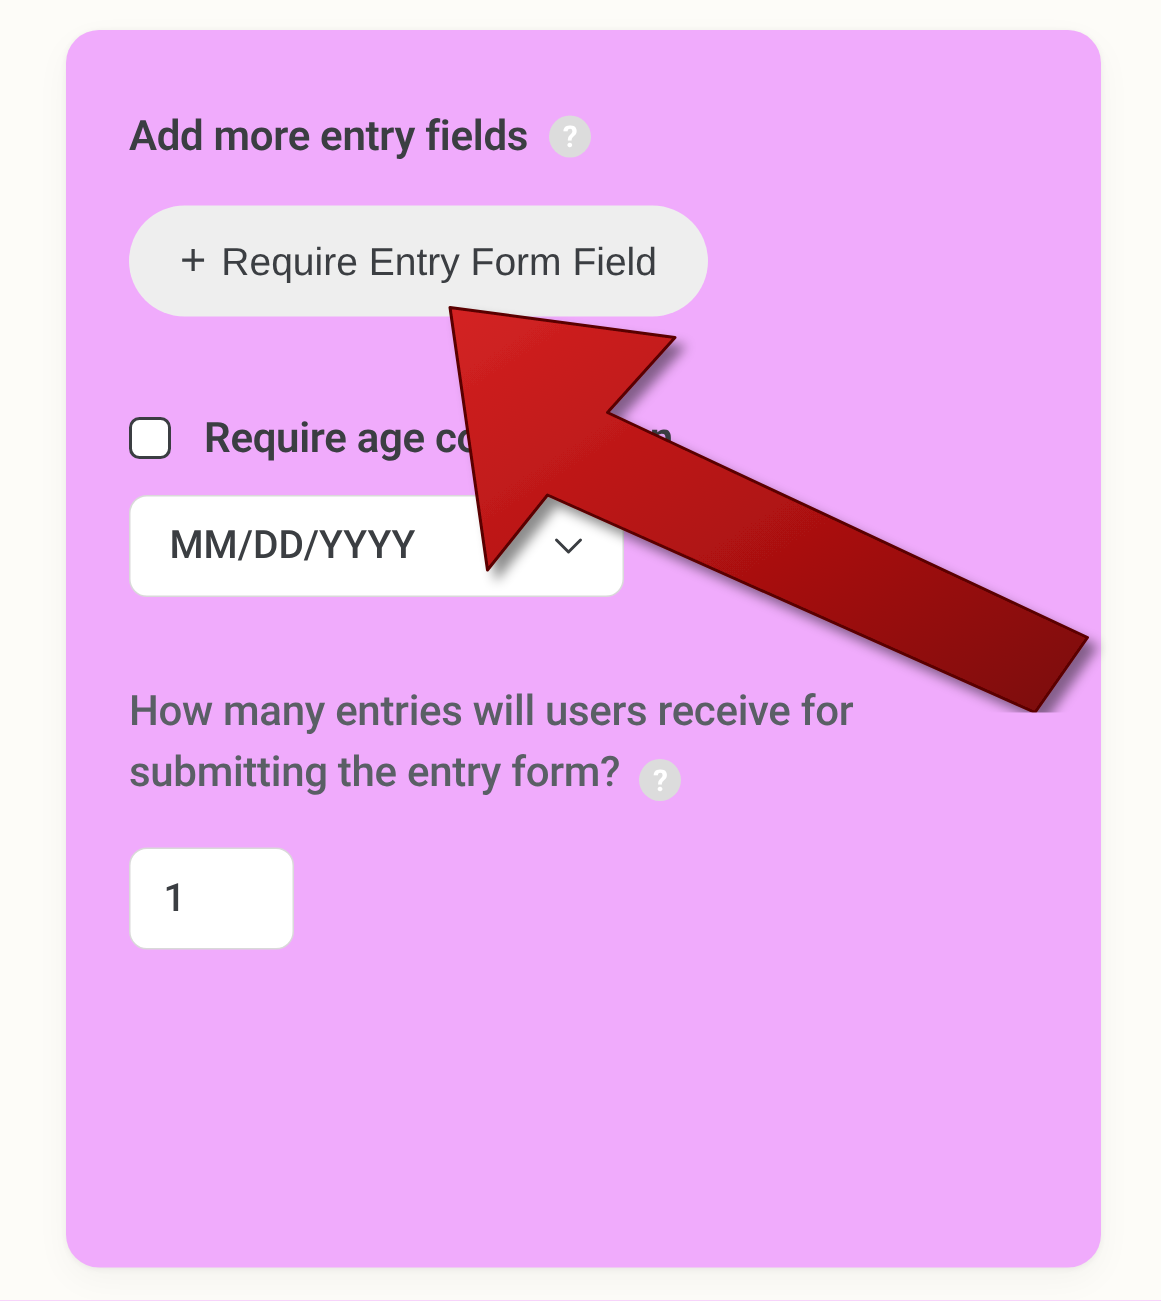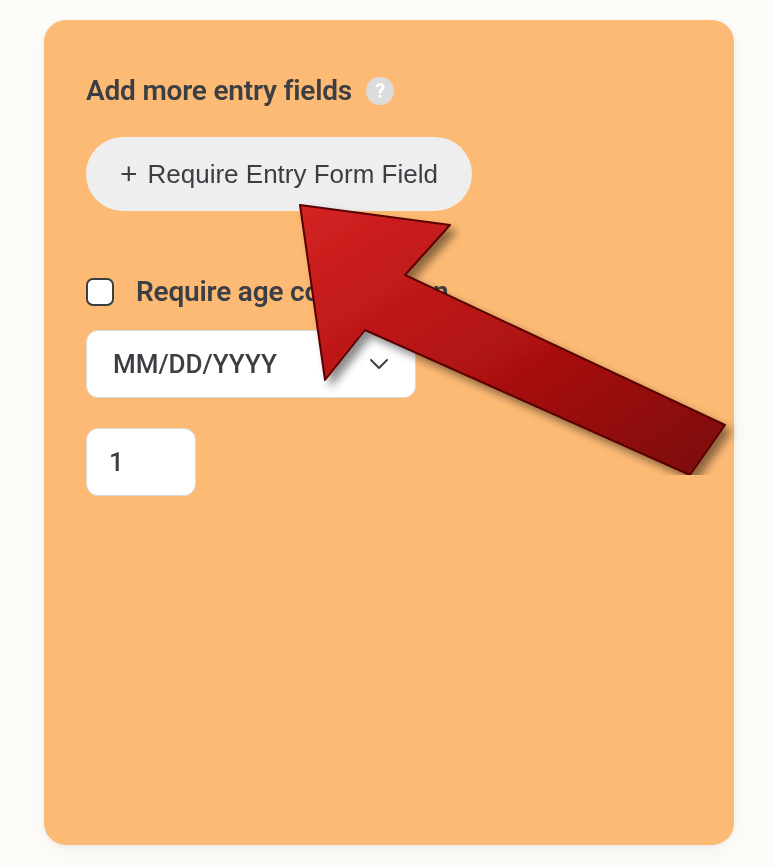--- a/index.html
+++ b/index.html
@@ -11,21 +11,21 @@
     width: 774px;
     height: 867px;
     position: relative;
   }
   .card {
     position: absolute;
     left: 44px;
     top: 20px;
     width: 690px;
     height: 825px;
-    background: #fdba74;
+    background: #f0abfc;
     border-radius: 22px;
     box-shadow: 0 1px 4px rgba(0,0,0,0.06), 0 8px 24px rgba(0,0,0,0.04);
     padding: 54px 42px 42px 42px;
   }
 
   .section-label {
     font-size: 28px;
     font-weight: 600;
     color: #3b3e42;
     letter-spacing: -0.2px;
@@ -168,20 +168,24 @@
     <div class="select">
       <span>MM/DD/YYYY</span>
       <span class="chevron">
         <svg width="20" height="12" viewBox="0 0 20 12">
           <path d="M2 2 L10 10 L18 2" stroke="#3b3e42" stroke-width="2" fill="none" stroke-linecap="round" stroke-linejoin="round"></path>
         </svg>
       </span>
     </div>
   </div>
 
+  <div class="question">
+    <span>How many entries will users receive for submitting the entry form?</span>
+    <span class="help-icon">?</span>
+  </div>
 
   <div class="number-input">
     <span>1</span>
   </div>
 
 </div>
 
 <div class="arrow-overlay">
   <svg width="480" height="300" viewBox="0 0 480 300">
     <defs>

